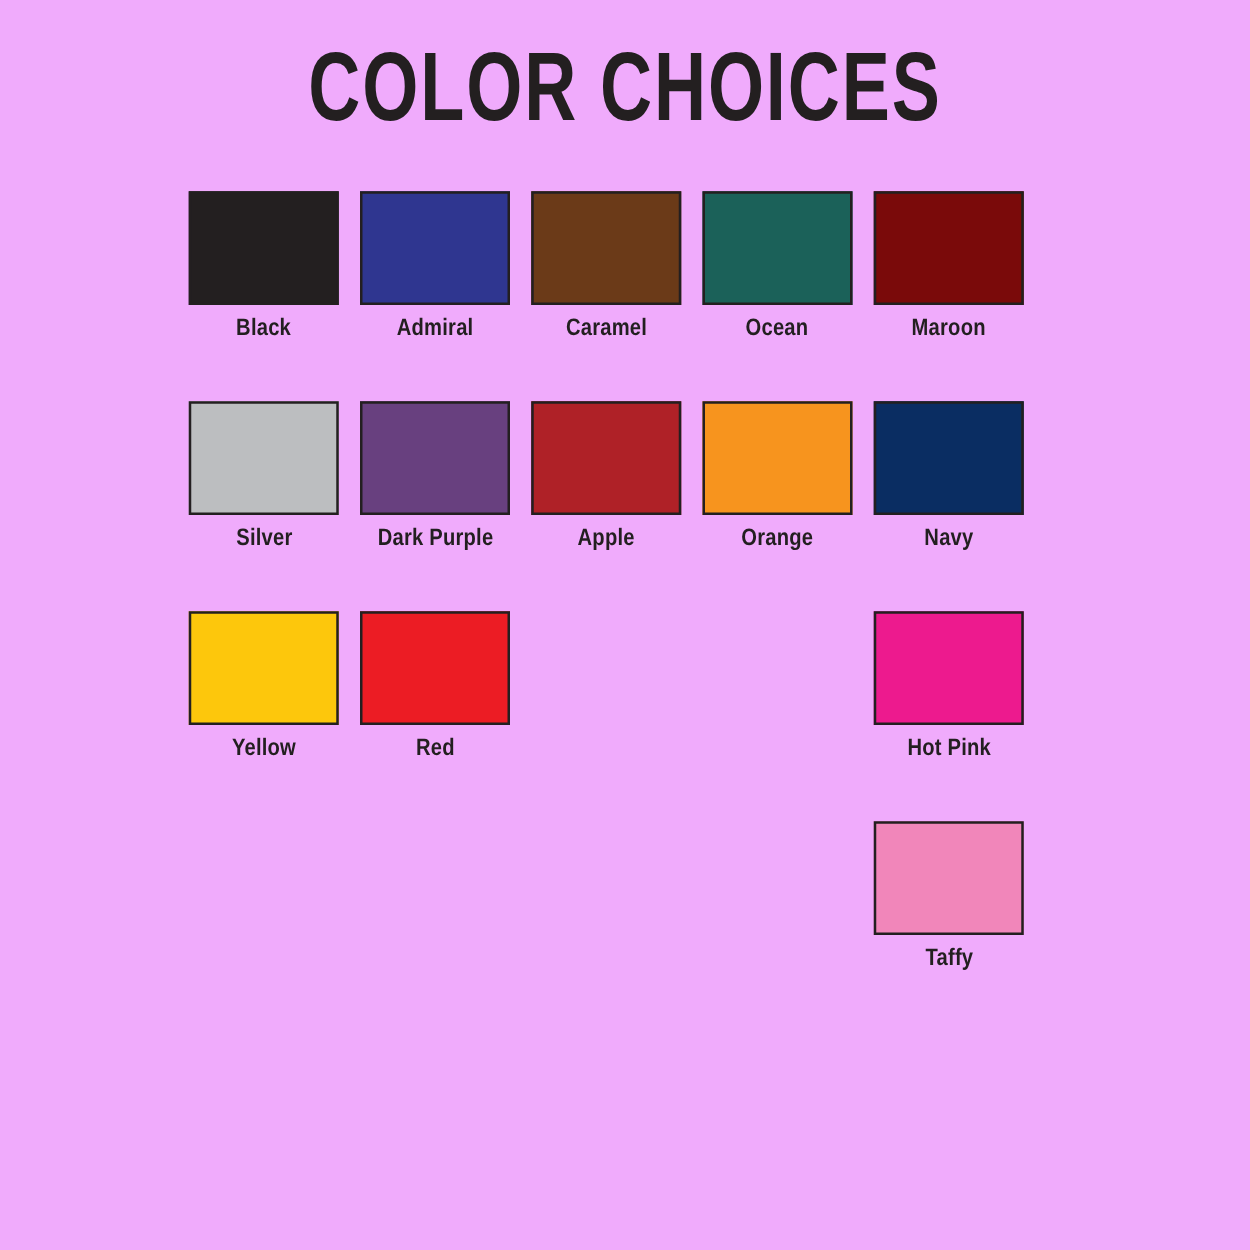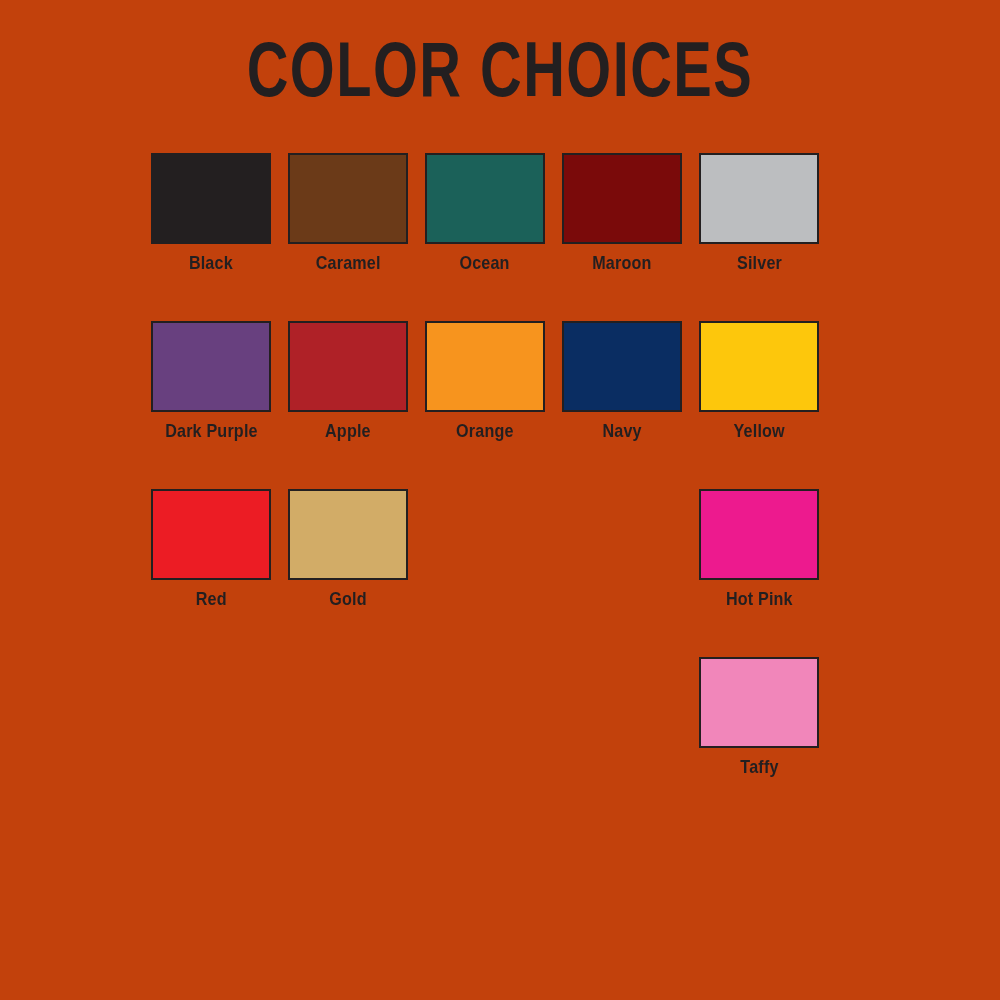--- a/index.html
+++ b/index.html
@@ -10,21 +10,21 @@
     width: 1000px;
     height: 1000px;
     background: #ffffff;
     font-family: "Liberation Sans", sans-serif;
   }
 
   #page {
     position: relative;
     width: 1000px;
     height: 1000px;
-    background: #c2410c;
+    background: #f0abfc;
     overflow: hidden;
   }
 
   
   .page-title {
     position: absolute;
     top: 30px;
     left: 0;
     width: 1000px;
     text-align: center;
@@ -90,20 +90,24 @@
 <div id="page">
 
   <div class="page-title">COLOR CHOICES</div>
 
   <div class="swatch-grid">
       <div class="swatch-cell">
         <div class="swatch-chip" style="background: rgb(35, 31, 32); border-color: rgb(35, 31, 32);"></div>
         <div class="swatch-label">Black</div>
       </div>
       <div class="swatch-cell">
+        <div class="swatch-chip" style="background: rgb(47, 54, 144); border-color: rgb(35, 31, 32);"></div>
+        <div class="swatch-label">Admiral</div>
+      </div>
+      <div class="swatch-cell">
         <div class="swatch-chip" style="background: rgb(107, 58, 24); border-color: rgb(35, 31, 32);"></div>
         <div class="swatch-label">Caramel</div>
       </div>
       <div class="swatch-cell">
         <div class="swatch-chip" style="background: rgb(27, 97, 89); border-color: rgb(35, 31, 32);"></div>
         <div class="swatch-label">Ocean</div>
       </div>
       <div class="swatch-cell">
         <div class="swatch-chip" style="background: rgb(122, 10, 10); border-color: rgb(35, 31, 32);"></div>
         <div class="swatch-label">Maroon</div>
@@ -129,24 +133,20 @@
         <div class="swatch-label">Navy</div>
       </div>
       <div class="swatch-cell">
         <div class="swatch-chip" style="background: rgb(253, 199, 12); border-color: rgb(35, 31, 32);"></div>
         <div class="swatch-label">Yellow</div>
       </div>
       <div class="swatch-cell">
         <div class="swatch-chip" style="background: rgb(236, 28, 36); border-color: rgb(35, 31, 32);"></div>
         <div class="swatch-label">Red</div>
       </div>
-      <div class="swatch-cell">
-        <div class="swatch-chip" style="background: rgb(210, 172, 103); border-color: rgb(35, 31, 32);"></div>
-        <div class="swatch-label">Gold</div>
-      </div>
       <div class="swatch-cell empty">
         <div class="swatch-chip"></div>
         <div class="swatch-label"></div>
       </div>
       <div class="swatch-cell empty">
         <div class="swatch-chip"></div>
         <div class="swatch-label"></div>
       </div>
       <div class="swatch-cell">
         <div class="swatch-chip" style="background: rgb(237, 26, 142); border-color: rgb(35, 31, 32);"></div>

